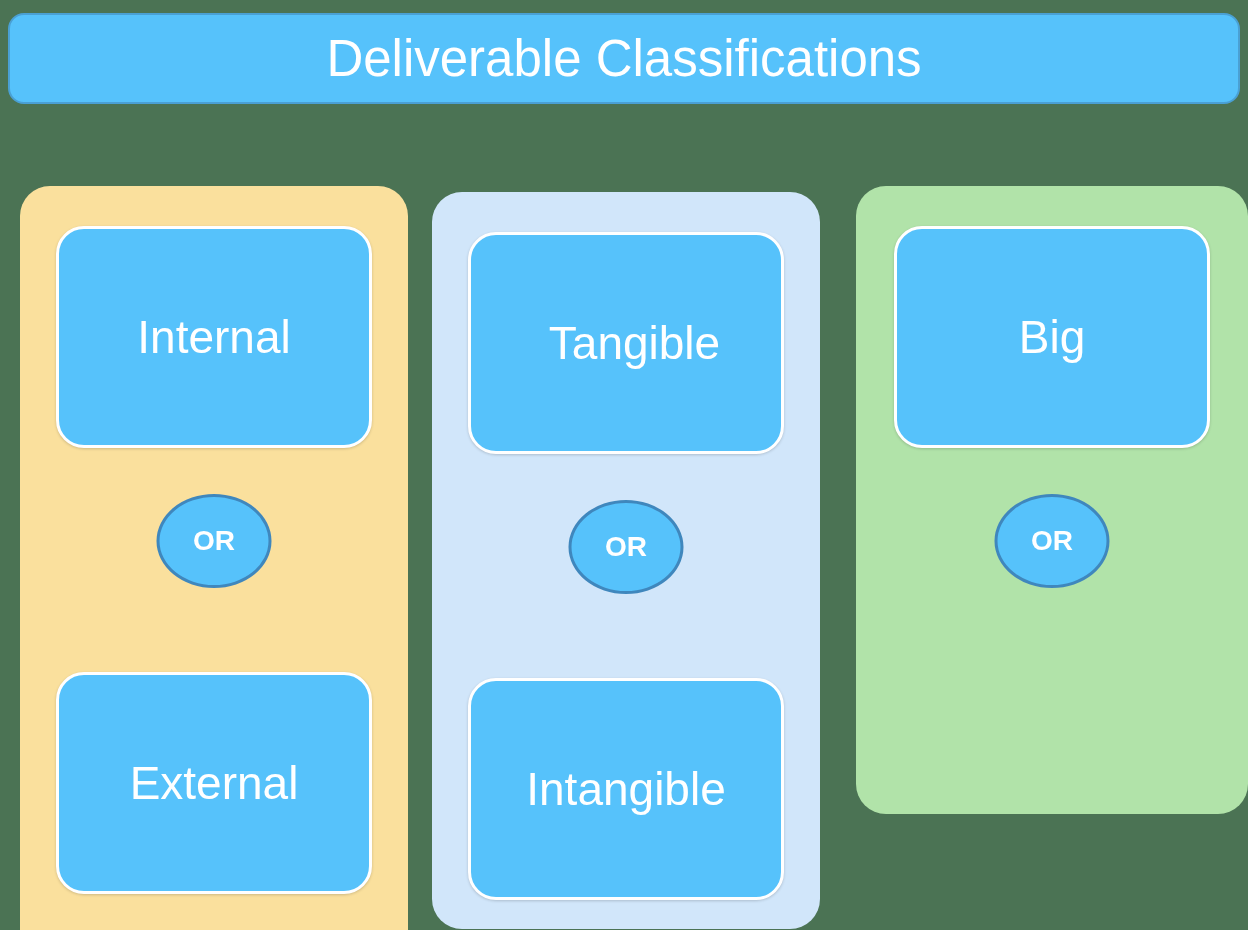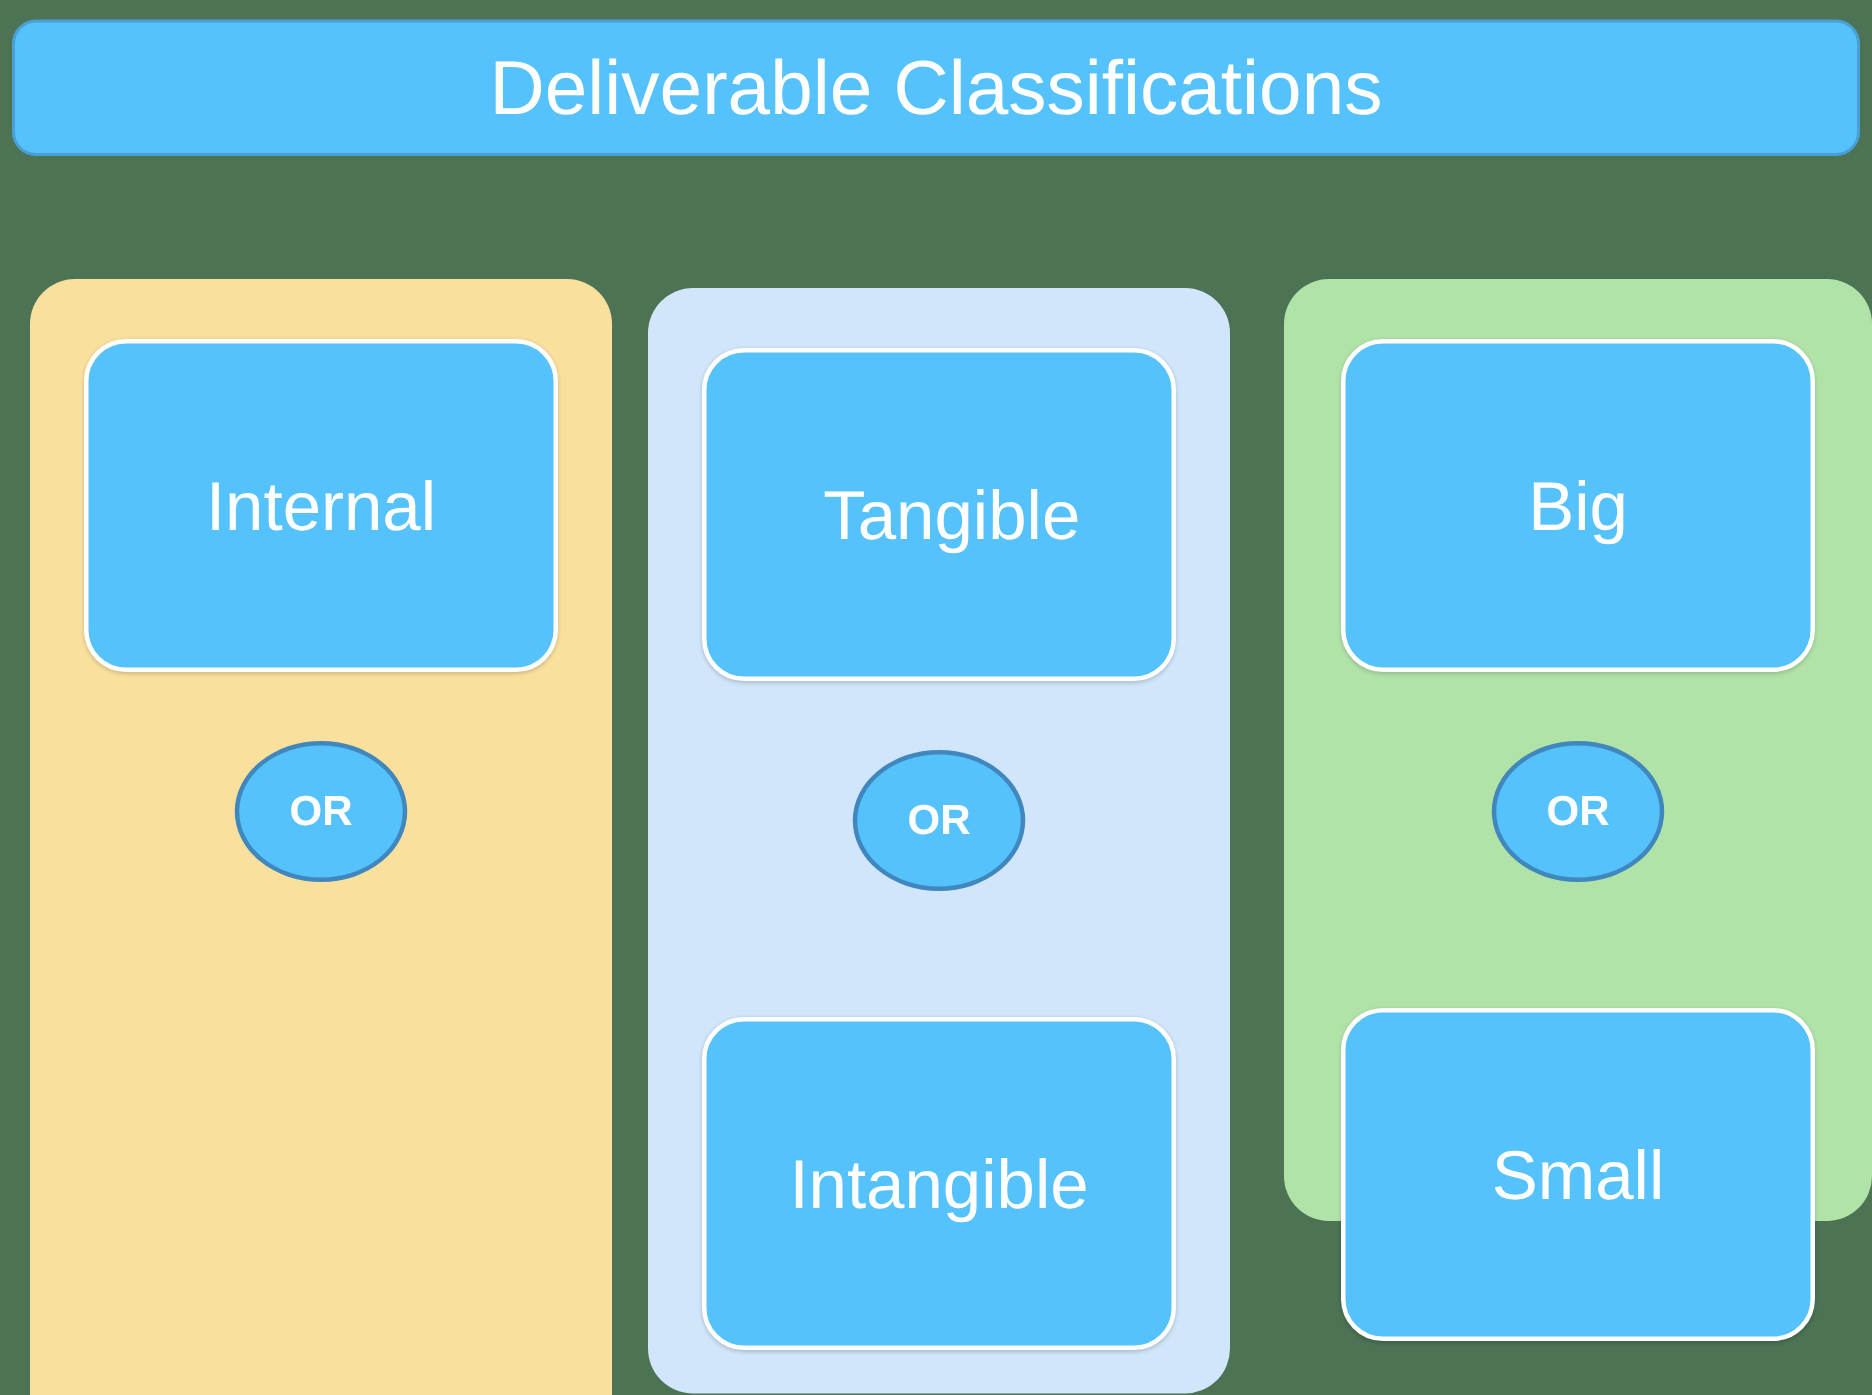--- a/index.html
+++ b/index.html
@@ -89,20 +89,23 @@
     <span class="title-text">Deliverable Classifications</span>
   </div>
 
   <div class="panel col-1" style="background-color: rgb(250, 224, 157);">
     <div class="node-box top" style="background-color: rgb(86, 194, 251);">
       <span class="node-label">Internal</span>
     </div>
     <div class="or-ellipse" style="background-color: rgb(86, 194, 251); border-color: rgb(63, 135, 189);">
       <span class="or-label">OR</span>
     </div>
+    <div class="node-box bottom" style="background-color: rgb(86, 194, 251);">
+      <span class="node-label">External</span>
+    </div>
   </div>
 
   <div class="panel col-2" style="background-color: rgb(209, 230, 250);">
     <div class="node-box top" style="background-color: rgb(86, 194, 251); padding-left: 17px;">
       <span class="node-label">Tangible</span>
     </div>
     <div class="or-ellipse" style="background-color: rgb(86, 194, 251); border-color: rgb(63, 135, 189);">
       <span class="or-label">OR</span>
     </div>
     <div class="node-box bottom" style="background-color: rgb(86, 194, 251);">
@@ -110,18 +113,15 @@
     </div>
   </div>
 
   <div class="panel col-3" style="background-color: rgb(177, 227, 169);">
     <div class="node-box top" style="background-color: rgb(86, 194, 251);">
       <span class="node-label">Big</span>
     </div>
     <div class="or-ellipse" style="background-color: rgb(86, 194, 251); border-color: rgb(63, 135, 189);">
       <span class="or-label">OR</span>
     </div>
-    <div class="node-box bottom" style="background-color: rgb(86, 194, 251);">
-      <span class="node-label">Small</span>
-    </div>
   </div>
 
 </div>
 
 </body></html>

